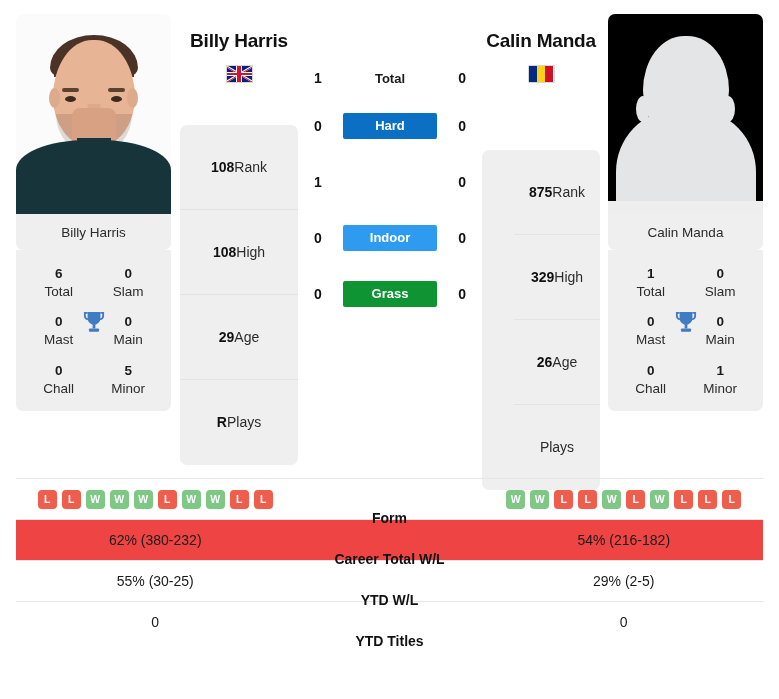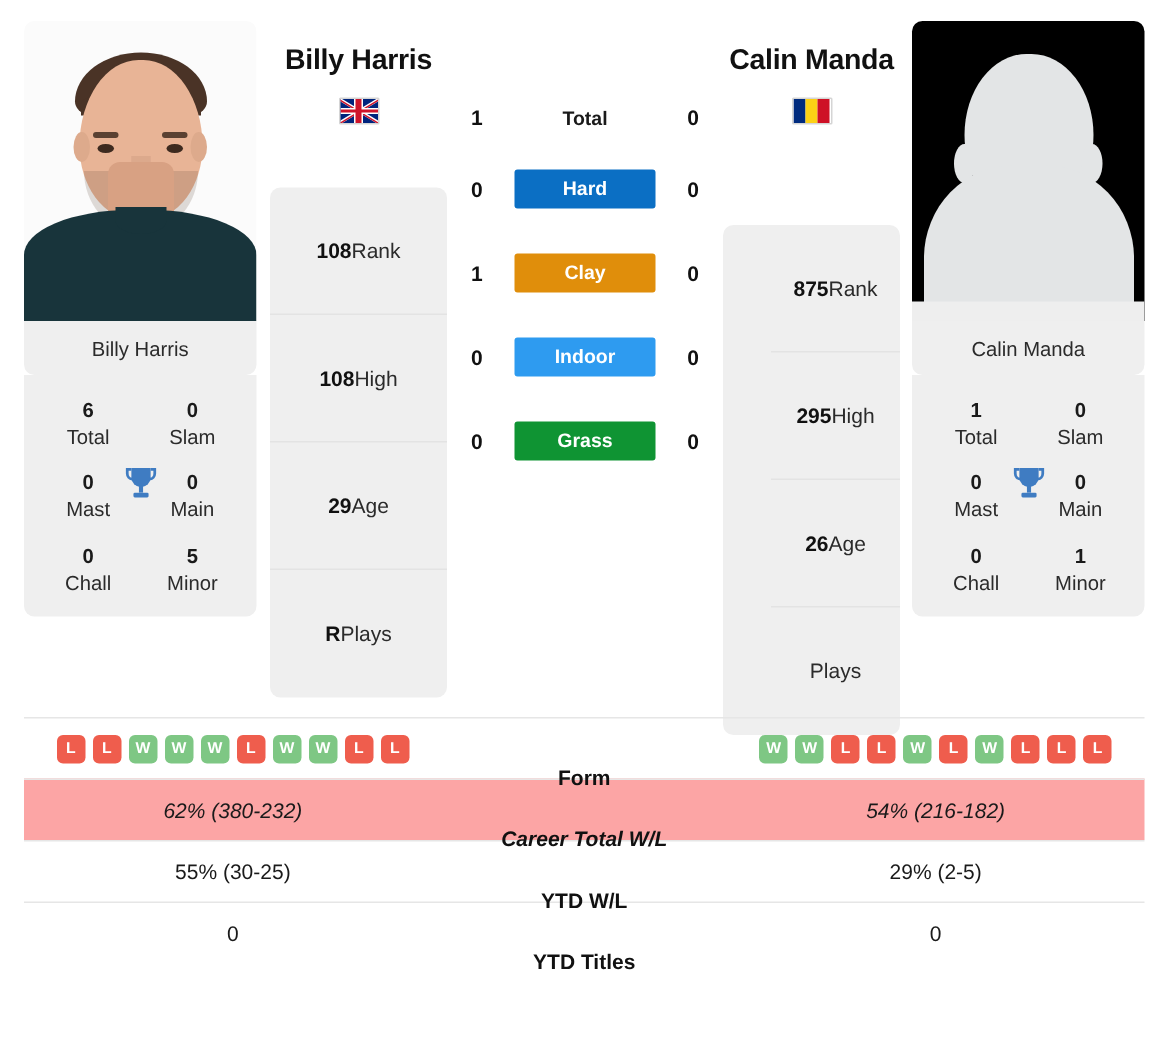--- a/index.html
+++ b/index.html
@@ -254,21 +254,21 @@
     border-radius: 2px;
   }
 
   
   .table { position: absolute; left: 16px; top: 478px; width: 747px; }
   .trow {
     display: flex; align-items: center;
     height: 41px;
     border-top: 1px solid #e6e6e6;
   }
-  .trow.shade { background: #fca5a5; font-style: italic; }
+  .trow.shade { background: #ef4444; }
   .trow .cellL, .trow .cellR {
     flex: 1; text-align: center; font-size: 14px; color: #1a1a1a;
   }
   .trow .cellM {
     width: 190px; text-align: center;
     font-size: 14px; font-weight: bold; color: #111; margin-top: 38px;
   }
   .forms { display: flex; justify-content: center; gap: 5px; }
   .fb {
     width: 19px; height: 19px; line-height: 19px;
@@ -428,21 +428,21 @@
         <div class="lab">Plays</div>
       </div>
     </div>
 
     <div class="statcard right">
       <div class="statrow">
         <div class="num">875</div>
         <div class="lab">Rank</div>
       </div>
       <div class="statrow">
-        <div class="num">295</div>
+        <div class="num">329</div>
         <div class="lab">High</div>
       </div>
       <div class="statrow">
         <div class="num">26</div>
         <div class="lab">Age</div>
       </div>
       <div class="statrow">
         <div class="num"></div>
         <div class="lab">Plays</div>
       </div>
@@ -456,21 +456,20 @@
       </div>
 
       <div class="h2h-row">
         <span class="score l">0</span>
         <span class="badge" style="background: rgb(11, 111, 196);">Hard</span>
         <span class="score r">0</span>
       </div>
 
       <div class="h2h-row">
         <span class="score l">1</span>
-        <span class="badge" style="background: rgb(224, 142, 11);">Clay</span>
         <span class="score r">0</span>
       </div>
 
       <div class="h2h-row">
         <span class="score l">0</span>
         <span class="badge" style="background: rgb(46, 155, 240);">Indoor</span>
         <span class="score r">0</span>
       </div>
 
       <div class="h2h-row">

